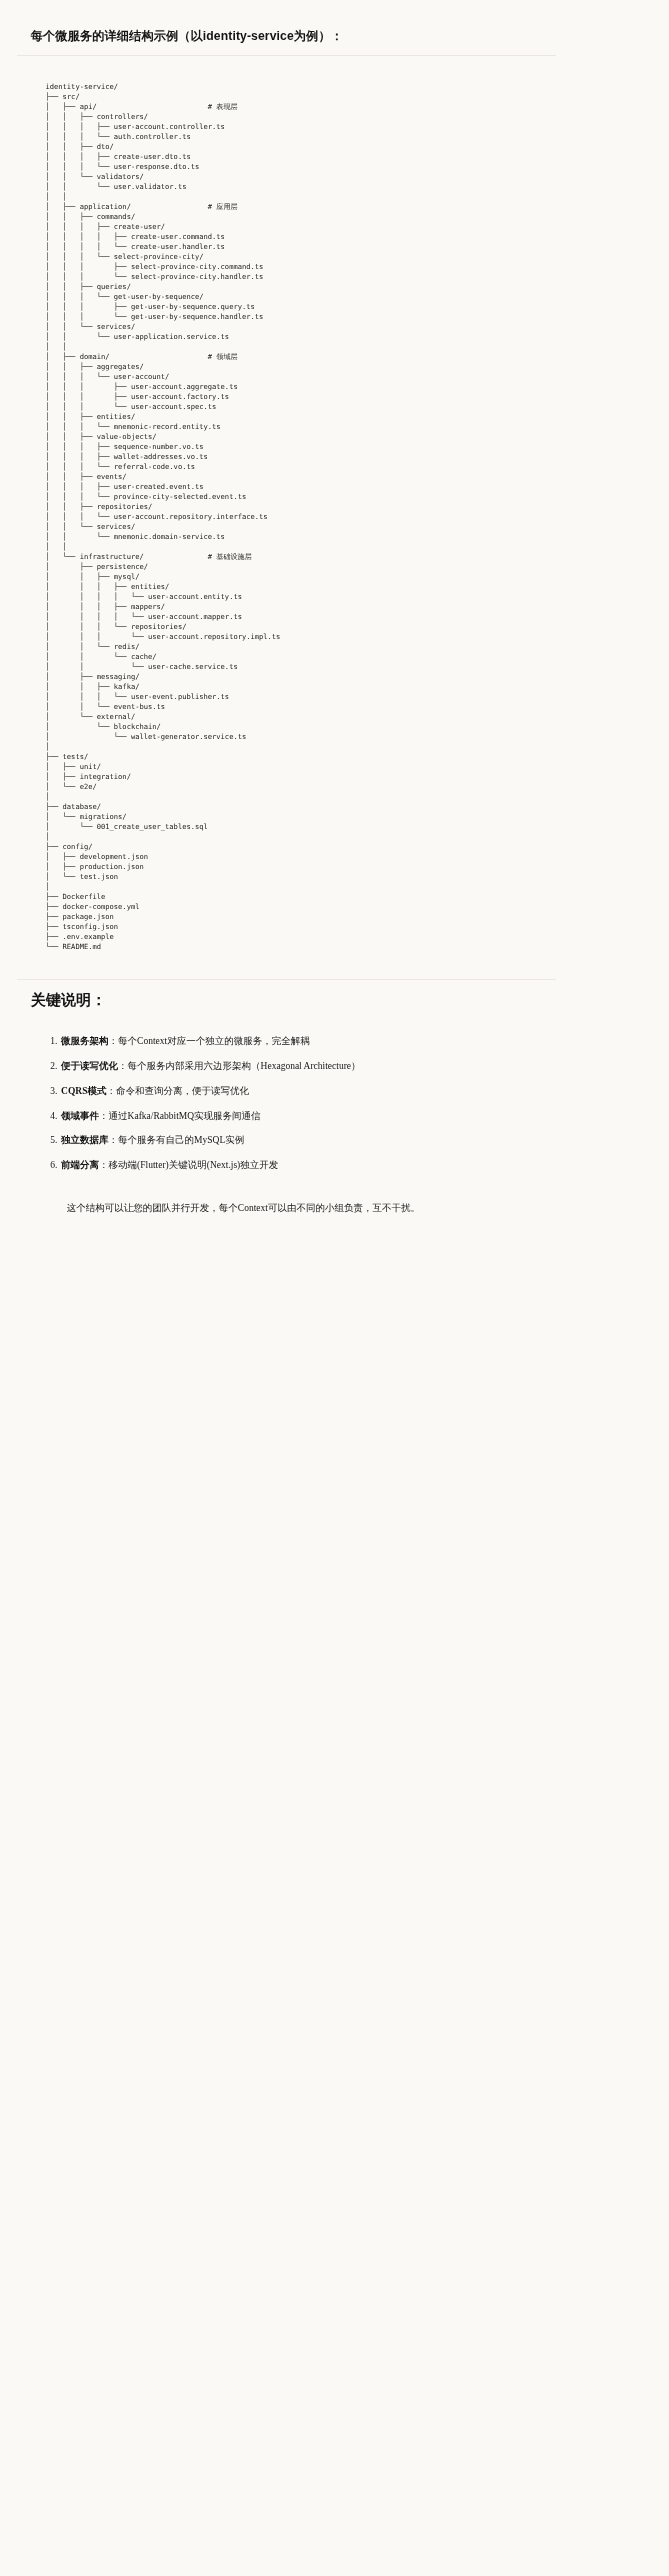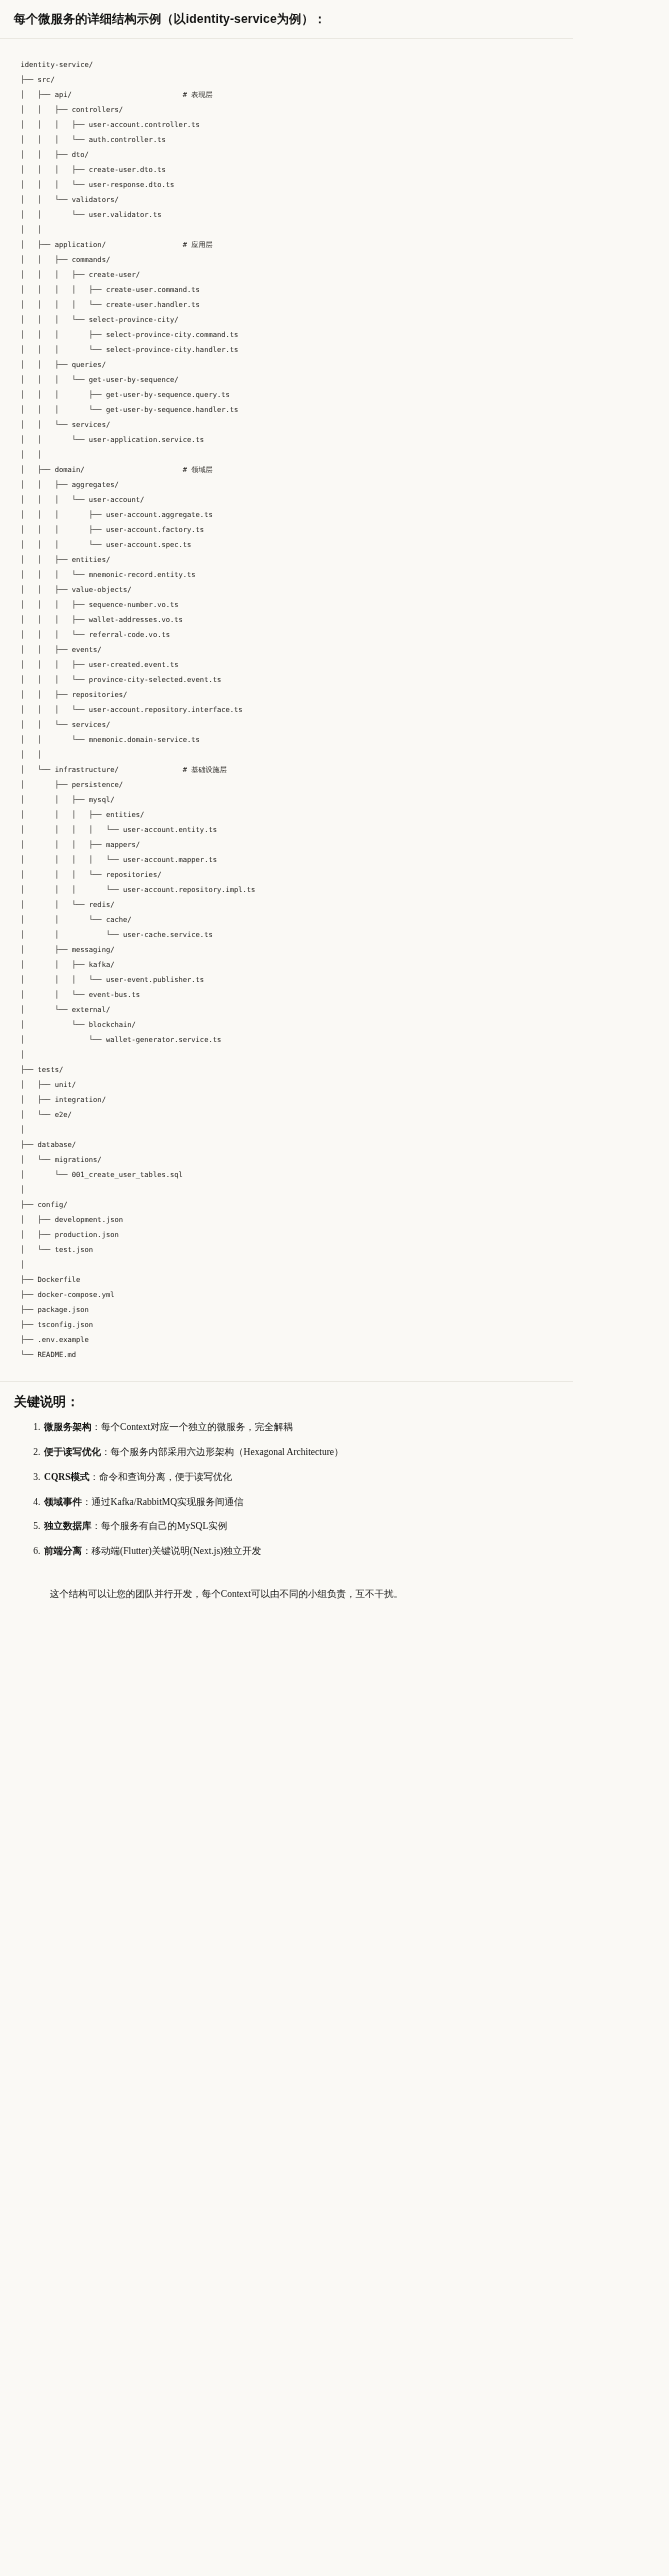--- a/index.html
+++ b/index.html
@@ -11,21 +11,21 @@
   body {
     width: 669px;
     font-family: "Liberation Serif", "DejaVu Serif", serif;
     color: #141413;
     -webkit-font-smoothing: antialiased;
   }
   .page {
     width: 573px;
     box-sizing: border-box;
     background: #faf9f5;
-    padding: 0;
+    padding: 17px;
   }
 
   
   .doc-title {
     font-family: "Liberation Sans", "DejaVu Sans", sans-serif;
     font-weight: 700;
     font-size: 12.2px;
     line-height: 1.45;
     letter-spacing: 0.1px;
     color: #141413;
@@ -34,40 +34,40 @@
     border-bottom: 0.6px solid #eae8e1;
   }
 
   
   .tree-block {
     padding: 10px 12.5px 11.3px 12.5px;
     background: #faf9f5;
     border-bottom: 0.6px solid #eae8e1;
   }
   pre.tree {
-    margin: 8px;
+    margin: 16px;
     font-family: "DejaVu Sans Mono", "Liberation Mono", monospace;
     font-size: 7.1px;
-    line-height: 15px;
+    line-height: 10px;
     color: #22201d;
     white-space: pre;
     overflow-x: visible;
     letter-spacing: 0px;
     tab-size: 4;
   }
 
   
   .keys {
     padding: 11.3px 13.8px 3.8px 13.8px;
   }
   .keys h2 {
     font-family: "Liberation Sans", "DejaVu Sans", sans-serif;
     font-weight: 700;
-    font-size: 13px;
-    margin: 0 0 9px 0;
+    font-size: 15px;
+    margin: 0 0 24px 0;
     color: #141413;
     letter-spacing: 0.1px;
   }
   ol.key-list {
     margin: 0;
     padding: 0 0 0 15px;
     list-style: decimal;
     font-size: 9.5px;
     line-height: 1.55;
     color: #141413;

